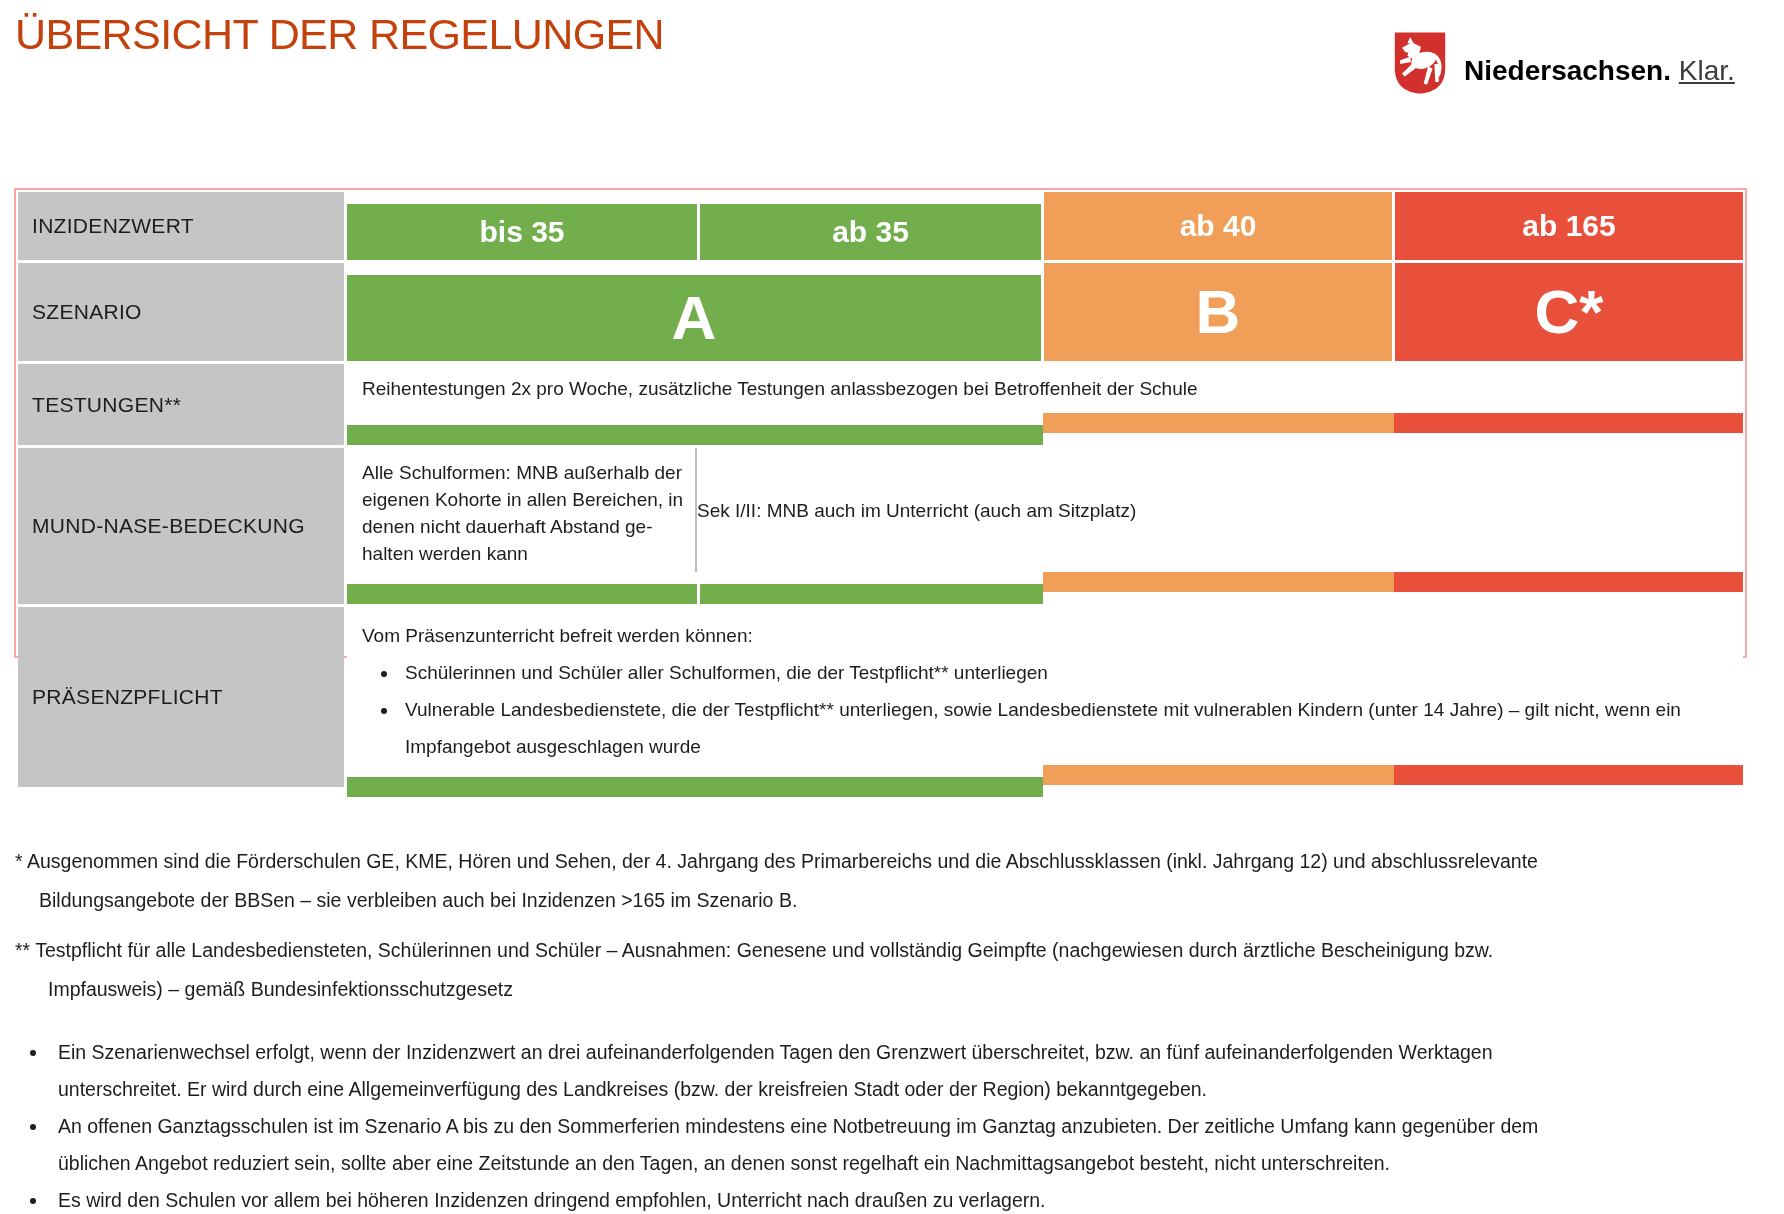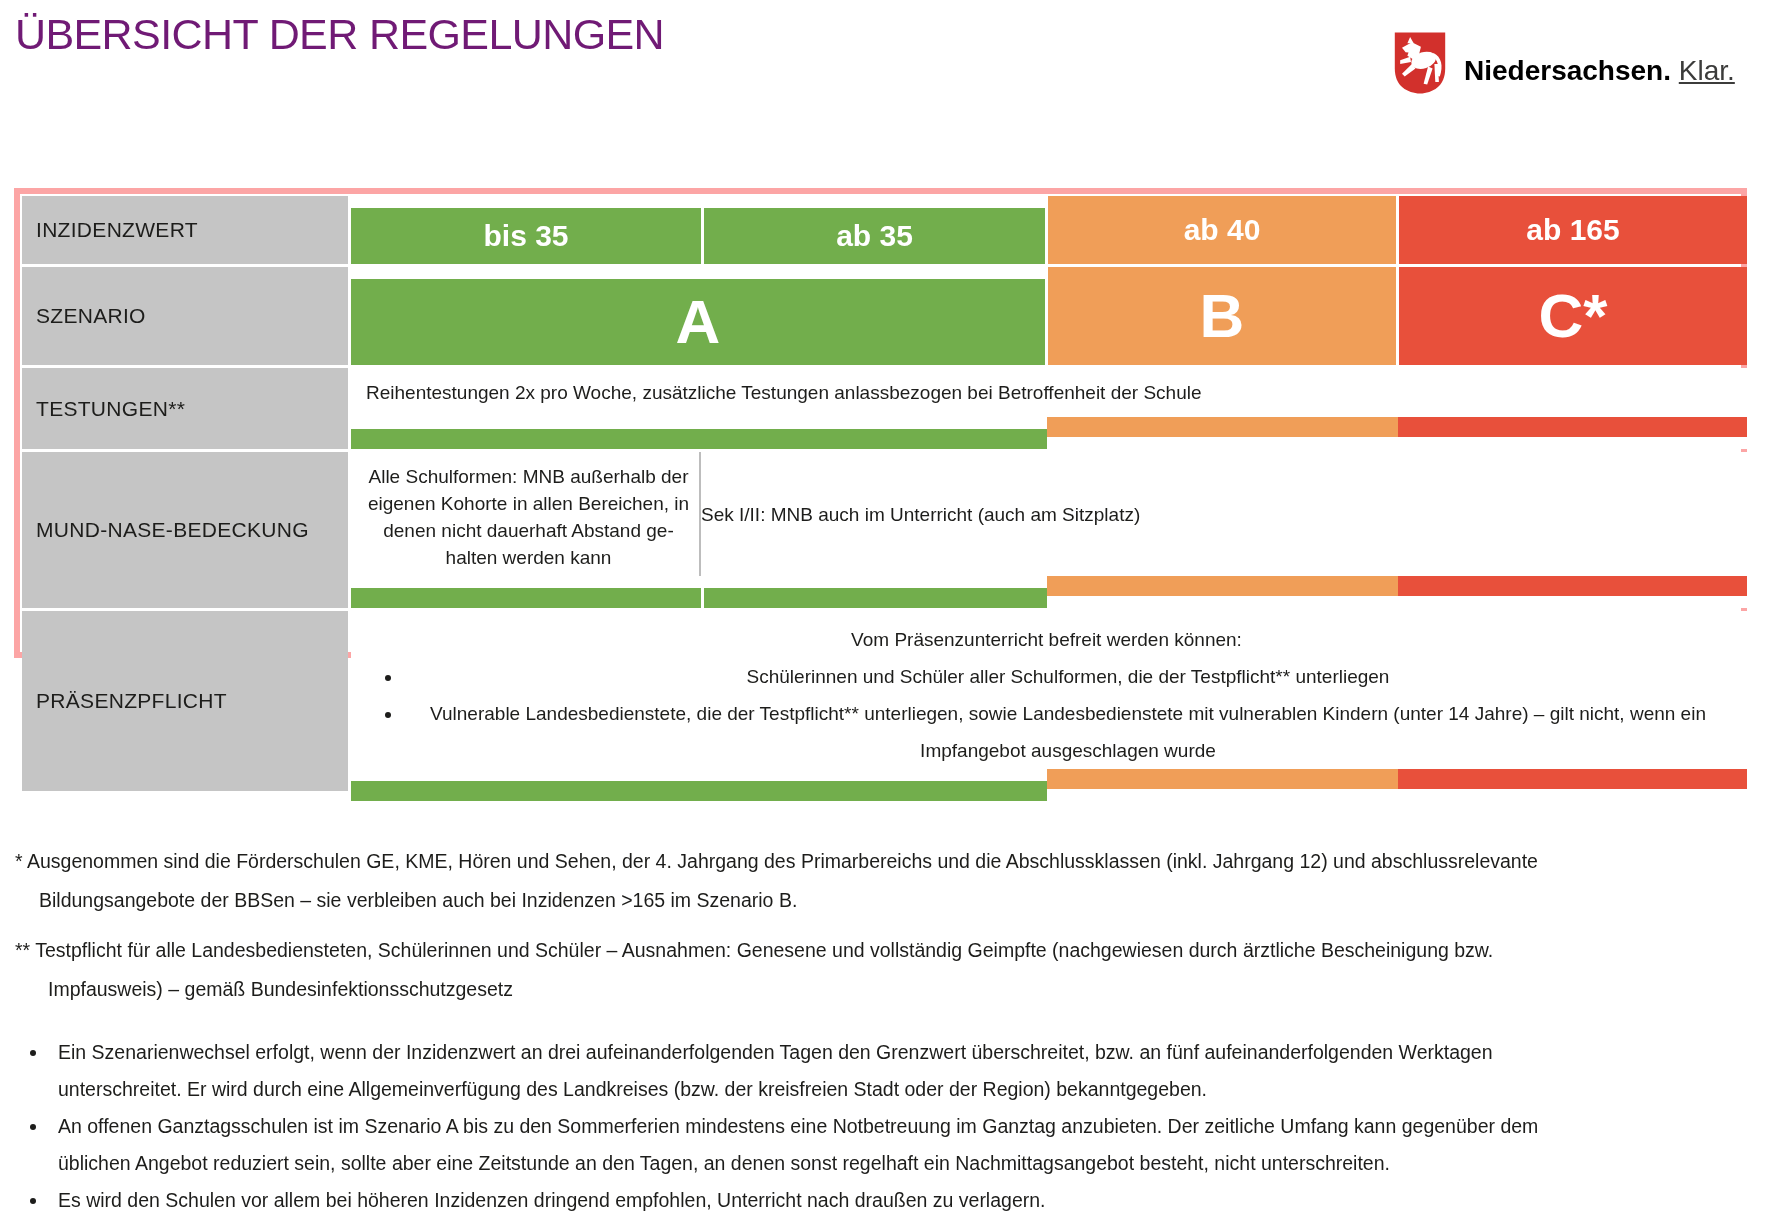--- a/index.html
+++ b/index.html
@@ -3,52 +3,52 @@
 <meta charset="utf-8">
 <style>
   html,body{margin:0;padding:0;background:#ffffff;}
   .page{
     position:relative;width:1784px;height:1214px;background:#fff;overflow:hidden;
     font-family:"Liberation Sans", sans-serif;color:#1d1d1b;
   }
   
   .title{
     position:absolute;left:15px;top:6px;
-    font-size:43px;line-height:57px;font-weight:400;letter-spacing:-0.6px;color:#701a75;
+    font-size:43px;line-height:57px;font-weight:400;letter-spacing:-0.6px;color:#c2410c;
   }
   .logo{position:absolute;left:1393px;top:30px;display:flex;align-items:flex-end;gap:17px;}
   .logo svg{display:block;}
   .logo-text{font-size:28px;line-height:30px;margin-bottom:10px;white-space:nowrap;color:#000;}
   .logo-text .bold{font-weight:700;}
   .logo-text .light{font-weight:400;color:#3c3c3b;text-decoration:underline;}
   
   .matrix{
     position:absolute;left:14px;top:188px;width:1733px;height:470px;box-sizing:border-box;
-    border:6px solid #fca5a5;padding:2px;background:#fff;
+    border:2px solid #fca5a5;padding:2px;background:#fff;
     display:grid;
     grid-template-columns:326px 350px 341px 348px 348px;
     grid-template-rows:68px 98px 81px 156px 180px;
     gap:3px;
   }
   .labelcell{
     background:var(--label_gray,#c5c5c5);display:flex;align-items:center;
     padding-left:14px;font-size:21px;letter-spacing:0.3px;color:#1d1d1b;
   }
   .hcell{
     display:flex;align-items:center;justify-content:center;
     color:#fff;font-weight:700;font-size:30px;
   }
   .scell{
     display:flex;align-items:center;justify-content:center;
     color:#fff;font-weight:700;font-size:62px;line-height:62px;
   }
   .bg-green{background:var(--green,#72ae4c);margin-top:12px;}
   .bg-orange{background:var(--orange,#f09e58);}
   .bg-red{background:var(--red,#e8503b);}
-  .span4{grid-column:2/6;display:flex;flex-direction:column;background:#fff;text-align:center;}
+  .span4{grid-column:2/6;display:flex;flex-direction:column;background:#fff;}
   .span2{grid-column:2/4;}
   .cellbody{flex:1 1 auto;display:flex;}
   .strip{flex:0 0 20px;display:flex;}
   .strip div{height:20px;}
   .seg-g1{width:350px;} .seg-gap{width:3px;background:#fff;} .seg-g2{width:343px;}
   .seg-green{width:696px;} .seg-orange{width:351px;} .seg-red{width:349px;}
   .bodytext{font-size:19px;line-height:27px;color:#1d1d1b;}
   .testungen-text{align-self:center;padding-left:15px;}
   .mnb-left{
     width:350px;box-sizing:border-box;flex:0 0 350px;border-right:2px solid #bdbdbd;

